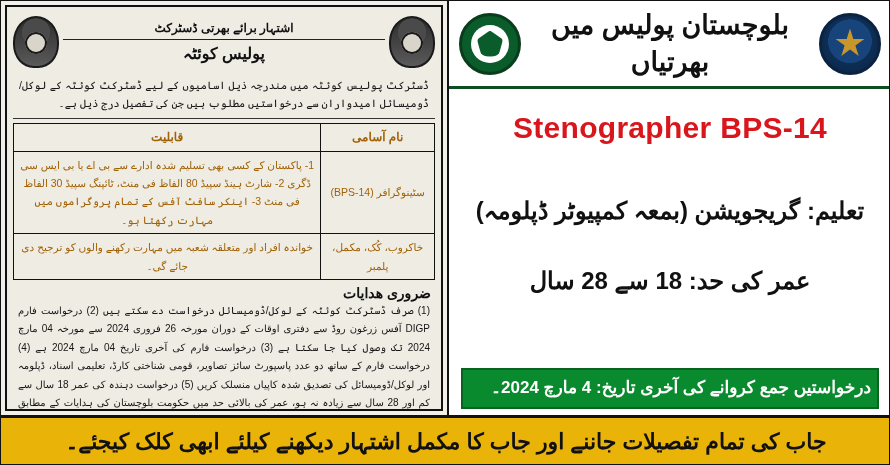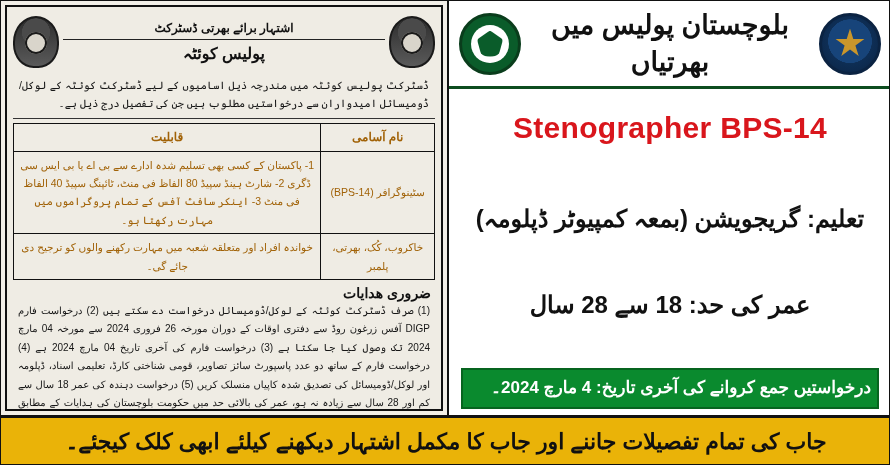--- a/index.html
+++ b/index.html
@@ -215,21 +215,21 @@
     margin: 16px 0 14px 0;
     letter-spacing: 0.3px;
   }
   .poster-line {
     direction: rtl;
     text-align: center;
     font-size: 24px;
     font-weight: bold;
     color: #111;
     line-height: 1.55;
-    margin: 8px 0;
+    margin: 0 0;
   }
   .deadline-bar {
     margin-top: auto;
     margin-bottom: 6px;
     background: #0a8a2e;
     border: 2px solid #07641f;
     color: #ffffff;
     direction: rtl;
     text-align: right;
     font-size: 17px;
@@ -280,24 +280,24 @@
       <table class="ad-table">
         <thead>
           <tr>
             <th class="col-post">نام آسامی</th>
             <th class="col-qual">قابلیت</th>
           </tr>
         </thead>
         <tbody>
           <tr>
             <td class="col-post">سٹینوگرافر (BPS-14)</td>
-            <td class="col-qual qual-cell">1- پاکستان کے کسی بھی تسلیم شدہ ادارے سے بی اے یا بی ایس سی ڈگری 2- شارٹ ہینڈ سپیڈ 80 الفاظ فی منٹ، ٹائپنگ سپیڈ 40 الفاظ فی منٹ 3- اینکر سافٹ آفس کے تمام پروگراموں میں مہارت رکھتا ہو۔</td>
+            <td class="col-qual qual-cell">1- پاکستان کے کسی بھی تسلیم شدہ ادارے سے بی اے یا بی ایس سی ڈگری 2- شارٹ ہینڈ سپیڈ 80 الفاظ فی منٹ، ٹائپنگ سپیڈ 30 الفاظ فی منٹ 3- اینکر سافٹ آفس کے تمام پروگراموں میں مہارت رکھتا ہو۔</td>
           </tr>
           <tr>
-            <td class="col-post">خاکروب، کُک، بھرتی، پلمبر</td>
+            <td class="col-post">خاکروب، کُک، مکمل، پلمبر</td>
             <td class="col-qual qual-cell">خواندہ افراد اور متعلقہ شعبہ میں مہارت رکھنے والوں کو ترجیح دی جائے گی۔</td>
           </tr>
         </tbody>
       </table>
 
       <div class="ad-notes-title">ضروری ھدایات</div>
       <div class="ad-notes">(1) صرف ڈسٹرکٹ کوئٹہ کے لوکل/ڈومیسائل درخواست دے سکتے ہیں (2) درخواست فارم DIGP آفس زرغون روڈ سے دفتری اوقات کے دوران مورخہ 26 فروری 2024 سے مورخہ 04 مارچ 2024 تک وصول کیا جا سکتا ہے (3) درخواست فارم کی آخری تاریخ 04 مارچ 2024 ہے (4) درخواست فارم کے ساتھ دو عدد پاسپورٹ سائز تصاویر، قومی شناختی کارڈ، تعلیمی اسناد، ڈپلومہ اور لوکل/ڈومیسائل کی تصدیق شدہ کاپیاں منسلک کریں (5) درخواست دہندہ کی عمر 18 سال سے کم اور 28 سال سے زیادہ نہ ہو، عمر کی بالائی حد میں حکومت بلوچستان کی ہدایات کے مطابق رعایت ملے گی (6) ایک سے زائد اسامیوں کے لیے علیحدہ علیحدہ درخواست دیں۔</div>
     </div>
   </div>
 

